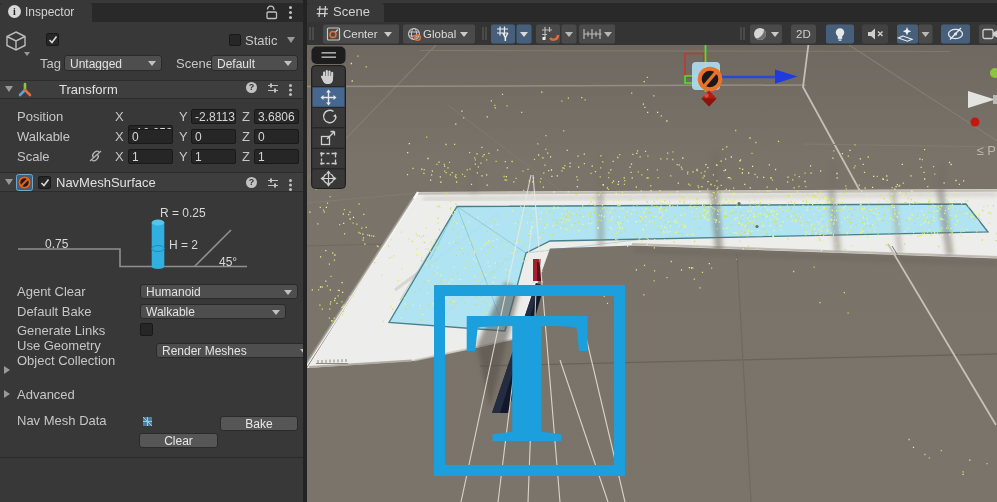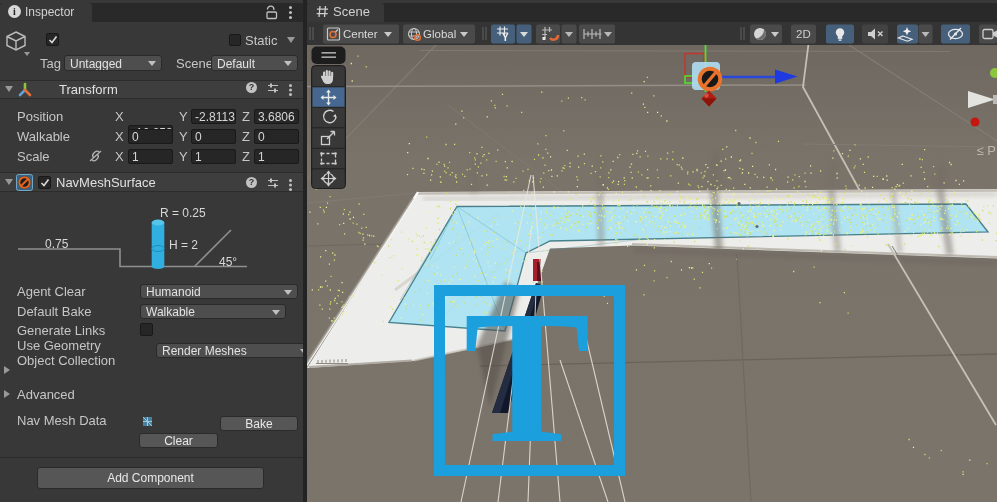--- a/index.html
+++ b/index.html
@@ -150,21 +150,20 @@
   <svg class="abs" style="left:142px;top:416px" width="11" height="11" viewBox="0 0 11 11">
     <rect x="1" y="1" width="9" height="9" fill="#4a7f9e"></rect>
         <path d="M1 5.5 h9 M5.5 1 v9 M1 1 l9 9" stroke="#9fd0e8" stroke-width="0.9"></path>
   </svg>
   <div class="abs" style="left:285px;top:415.5px;width:10px;height:10px;border:1.4px solid #9a9a9a;border-radius:50%"></div>
   <div class="abs" style="left:289px;top:419.5px;width:2px;height:2px;background:#9a9a9a;border-radius:50%"></div>
   <div class="btn" style="left:139px;top:433px;width:79px;height:15px;line-height:14px">Clear</div>
   <div class="btn" style="left:220px;top:416px;width:78px;height:15px;line-height:14px">Bake</div>
 
   <div class="abs" style="left:0;top:457px;width:303px;height:1px;background:#2a2a2a"></div>
-  <div class="btn" style="left:37px;top:467px;width:227px;height:22px;line-height:21px">Add Component</div>
 </div>
 
 <div class="abs" style="left:303px;top:0;width:4px;height:502px;background:#232323"></div>
 
 <div class="abs" style="left:307px;top:0;width:690px;height:502px;background:#383838">
 
   <div class="abs" style="left:0;top:3px;width:690px;height:19px;background:#292929"></div>
   <div class="abs" style="left:0;top:3px;width:77px;height:19px;background:#383838;border-radius:3px 3px 0 0"></div>
   <svg class="abs" style="left:9px;top:5px" width="13" height="13" viewBox="0 0 13 13">
     <path d="M4 1 L3 12 M9.5 1 L8.5 12 M1 4.2 h11 M0.7 8.6 h11" stroke="#cfcfcf" stroke-width="1.3"></path>

